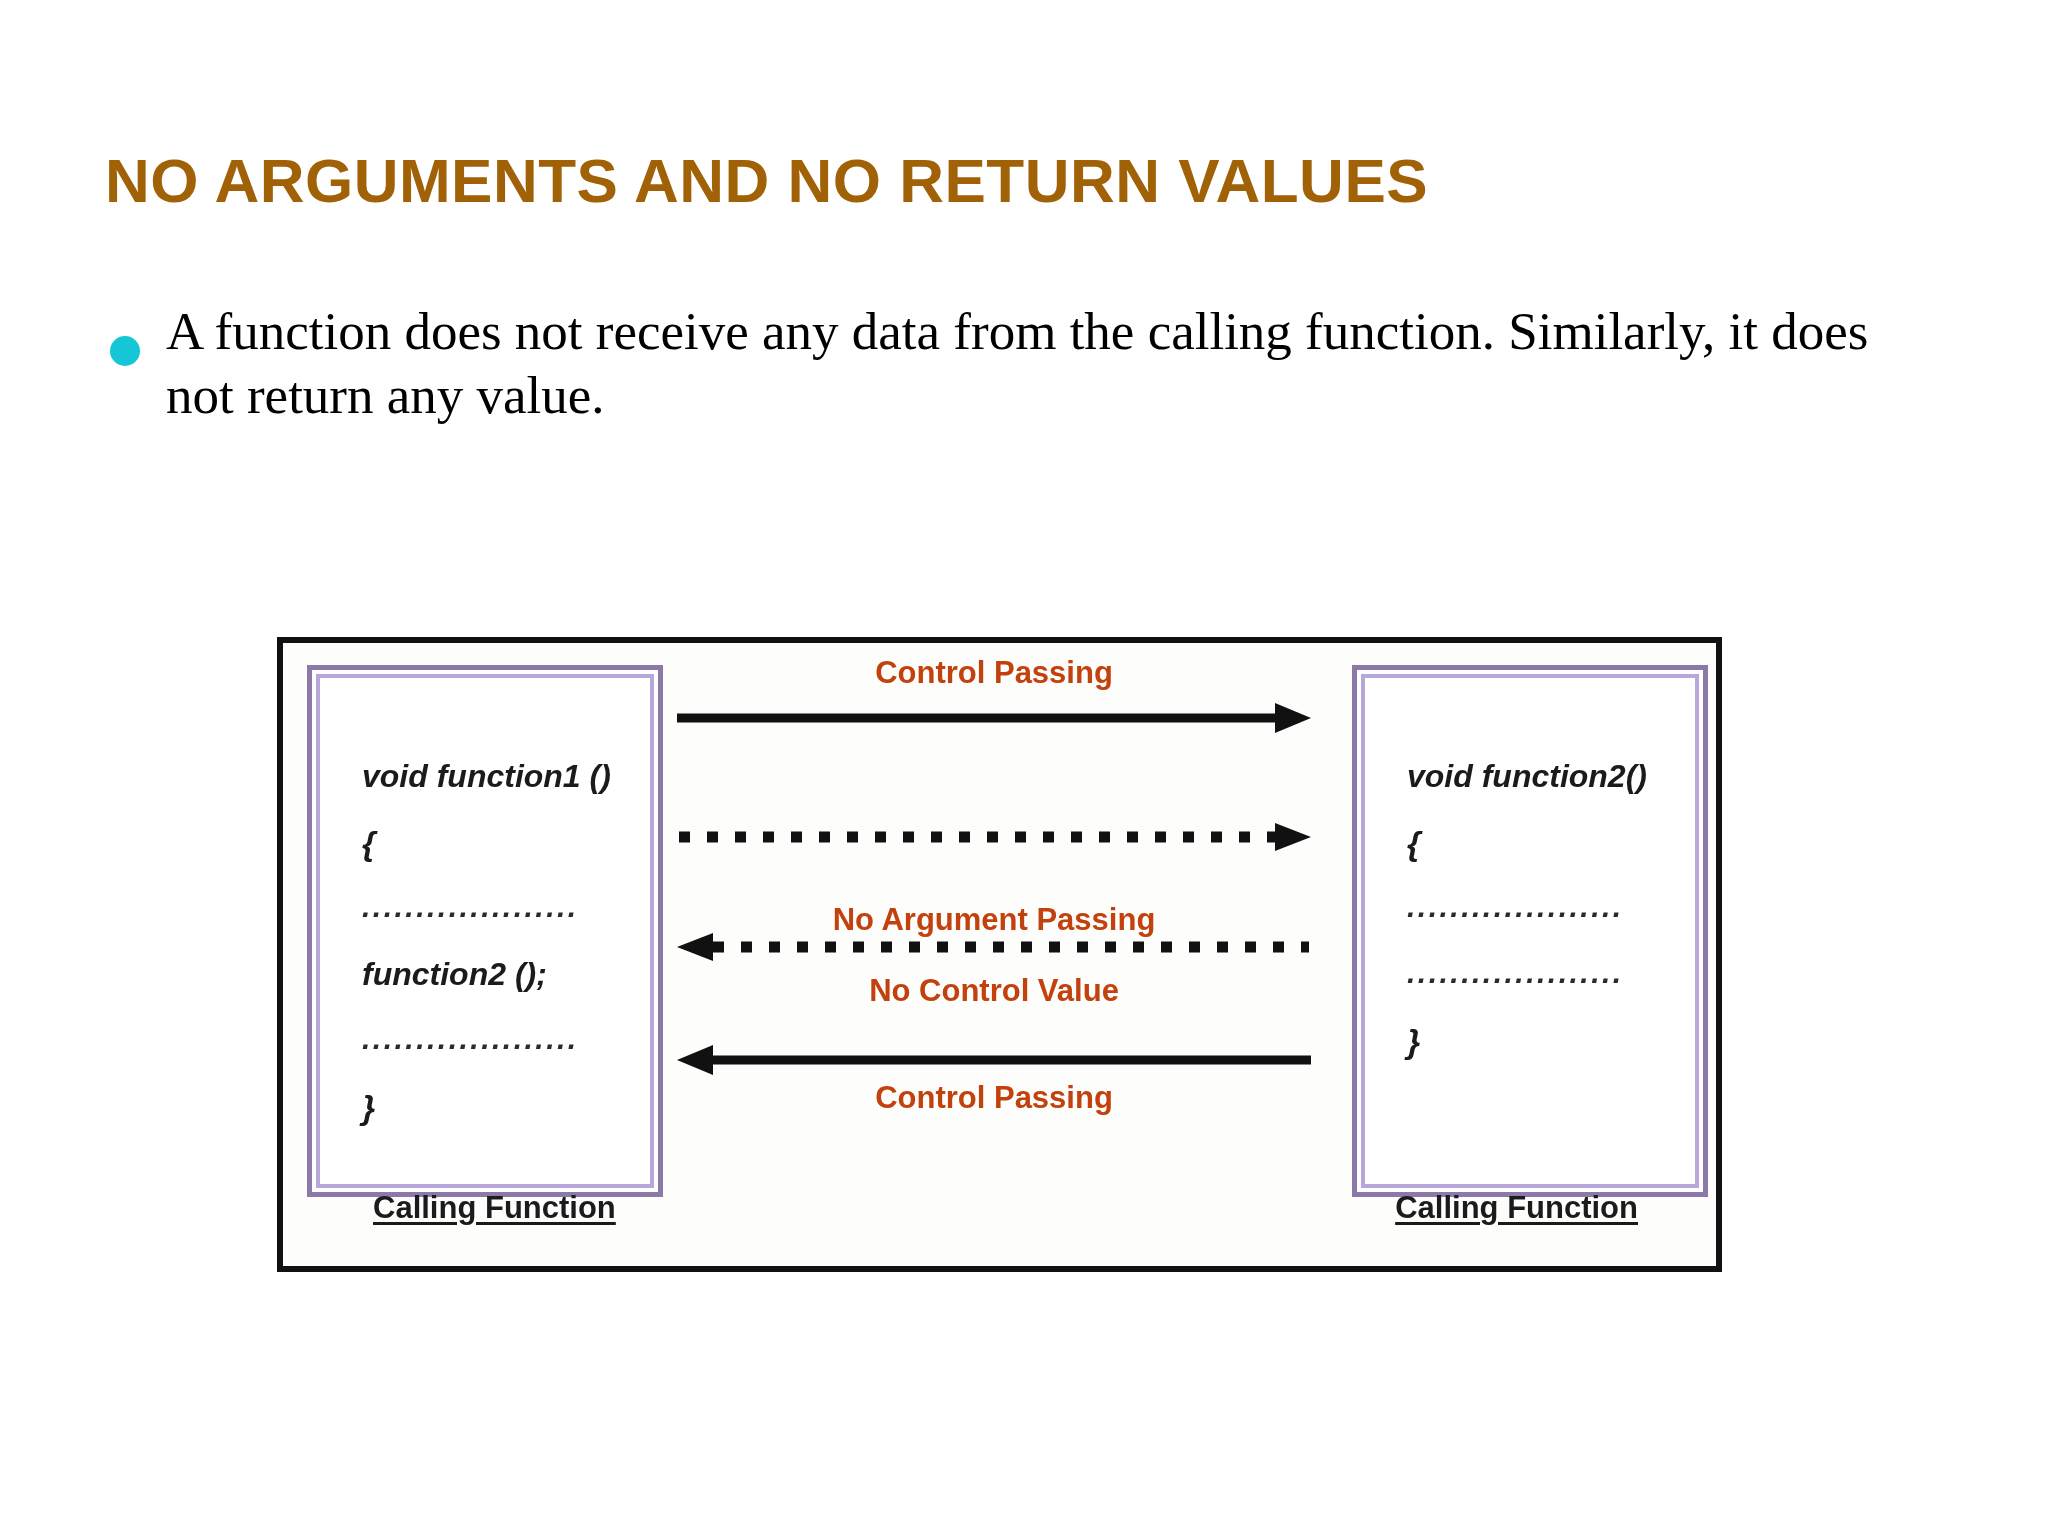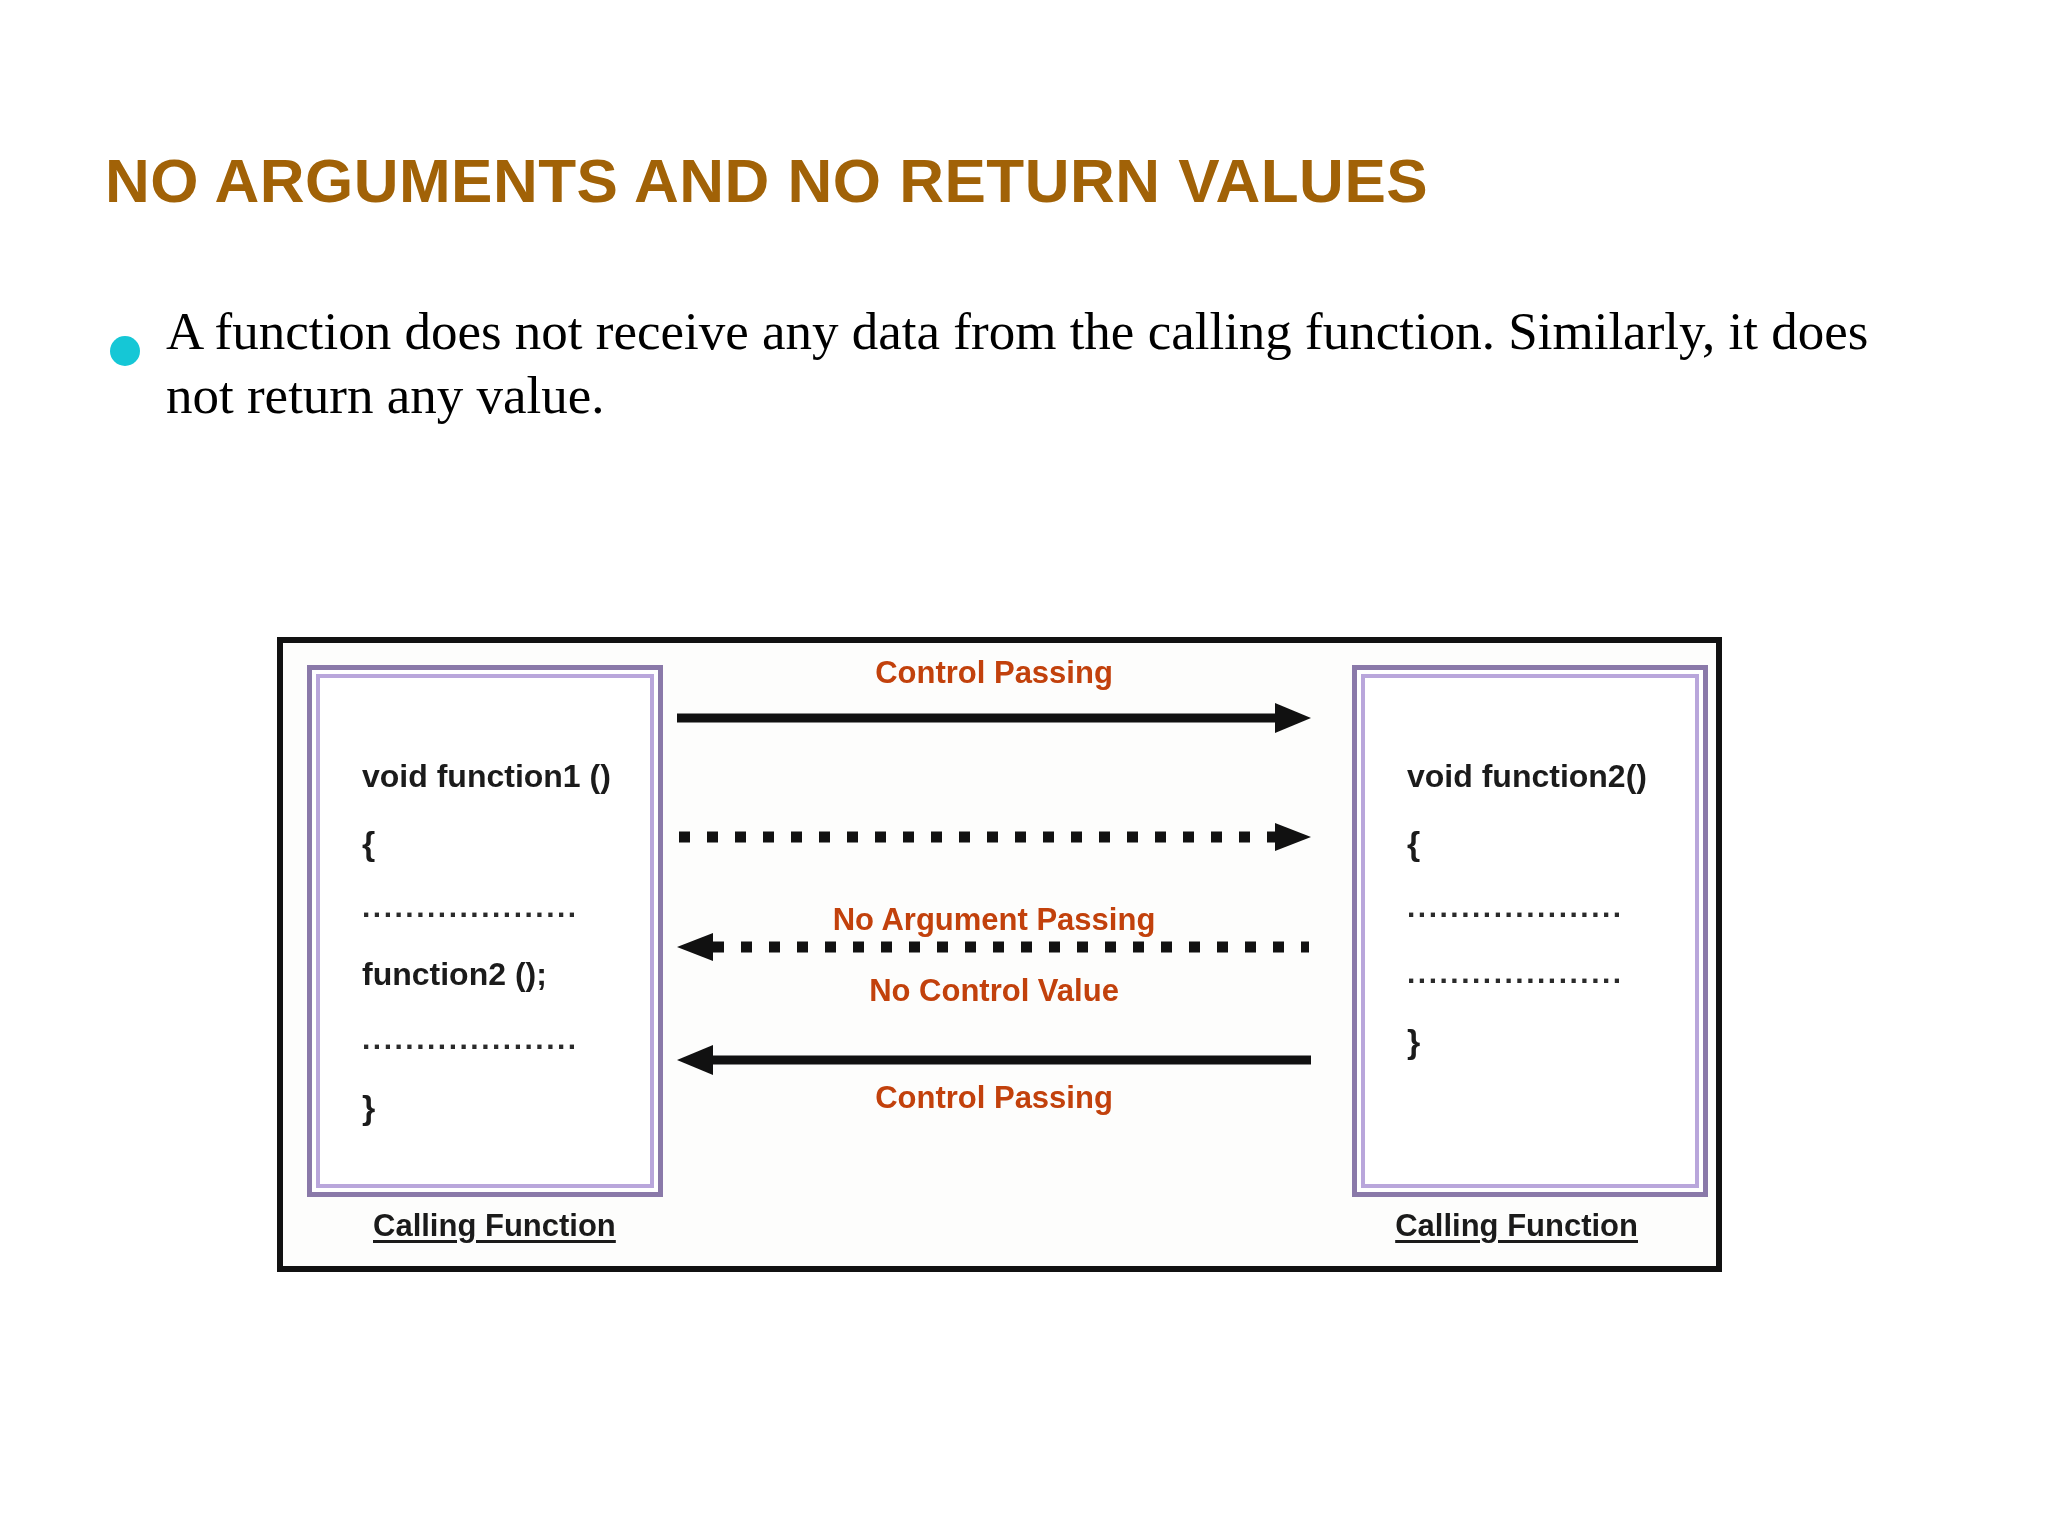--- a/index.html
+++ b/index.html
@@ -98,20 +98,21 @@
     background: #ffffff;
   }
   #code-box-left  { left: 24px; }
   #code-box-right { right: 8px; }
 
   .code-lines {
     position: absolute;
     left: 42px;
     top: 82px;
     right: 10px;
+    font-style: italic;
   }
   .code-line {
     font-family: "Liberation Sans", sans-serif;
     font-weight: bold;
     font-size: 32px;
     color: #1b1b1b;
     line-height: 1;
     height: 36px;
     margin-bottom: 30px;
     white-space: nowrap;
@@ -122,21 +123,21 @@
     font-weight: bold;
     color: #2a2a2a;
   }
   .code-line.brace {
     font-size: 34px;
   }
 
   
   .fn-caption {
     position: absolute;
-    bottom: 22px;
+    bottom: 40px;
     font-family: "Liberation Sans", sans-serif;
     font-weight: bold;
     font-size: 31px;
     color: #1b1b1b;
     text-decoration: underline;
     text-underline-offset: 4px;
     white-space: nowrap;
   }
   #caption-left  { left: 90px; }
   #caption-right { right: 78px; }

